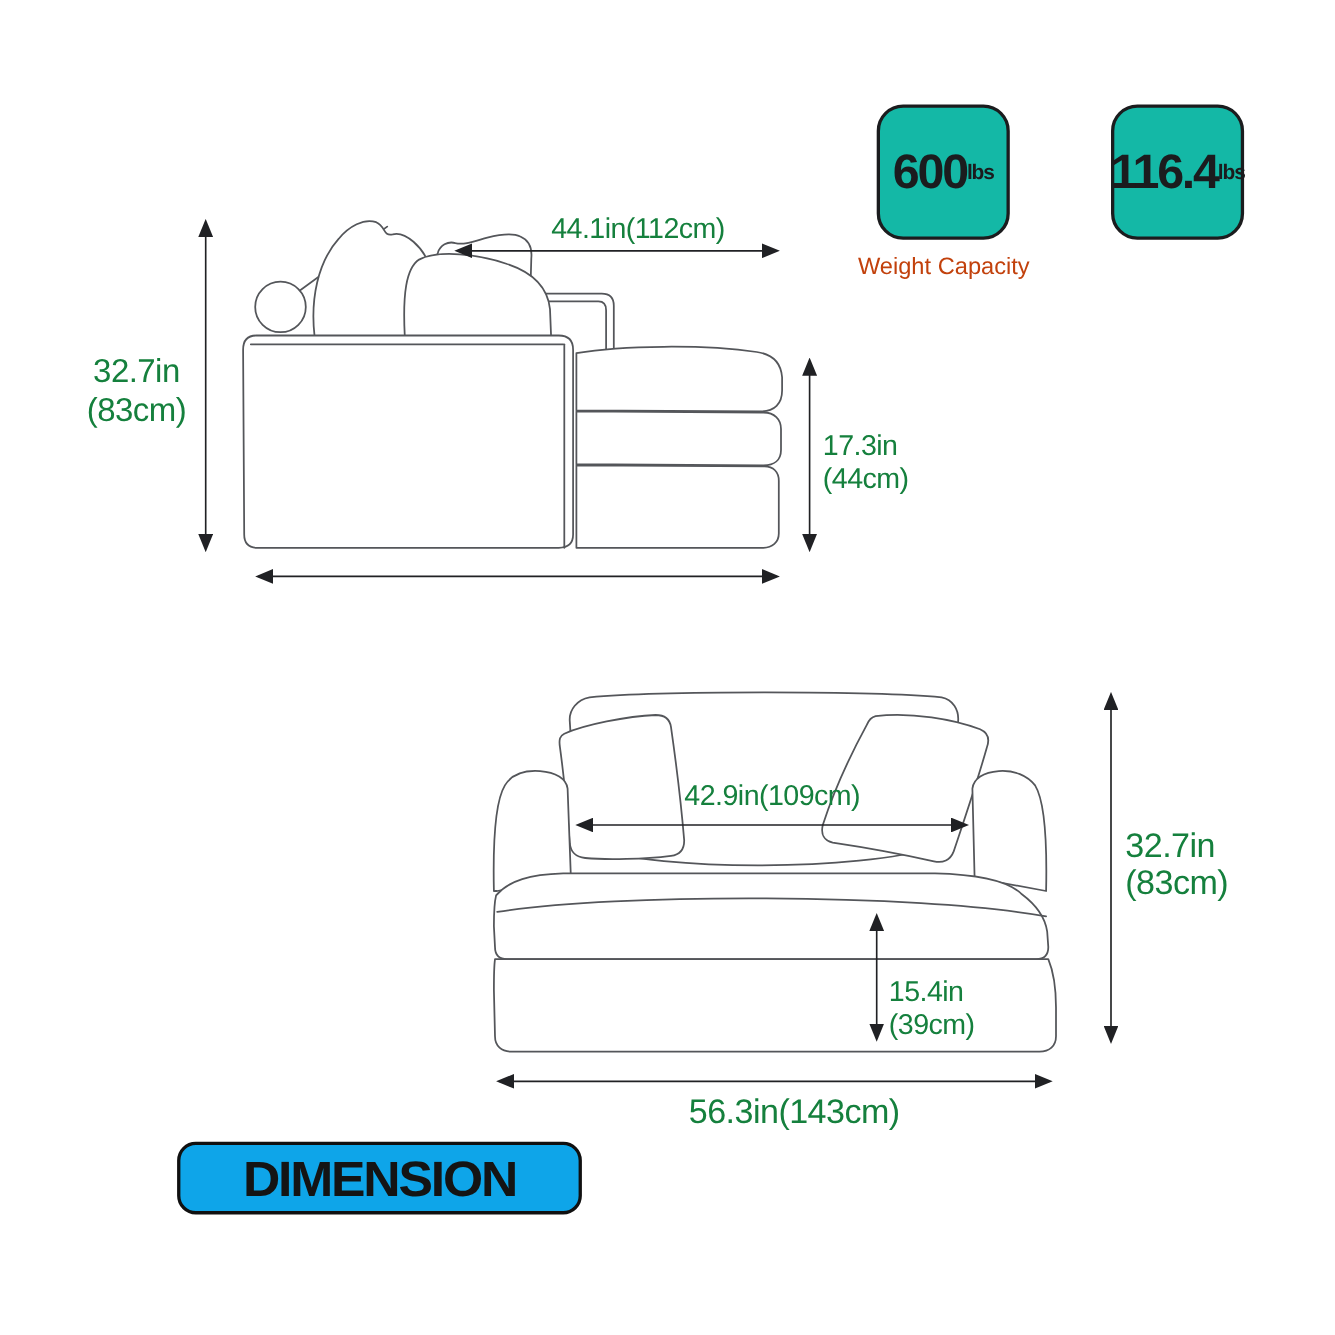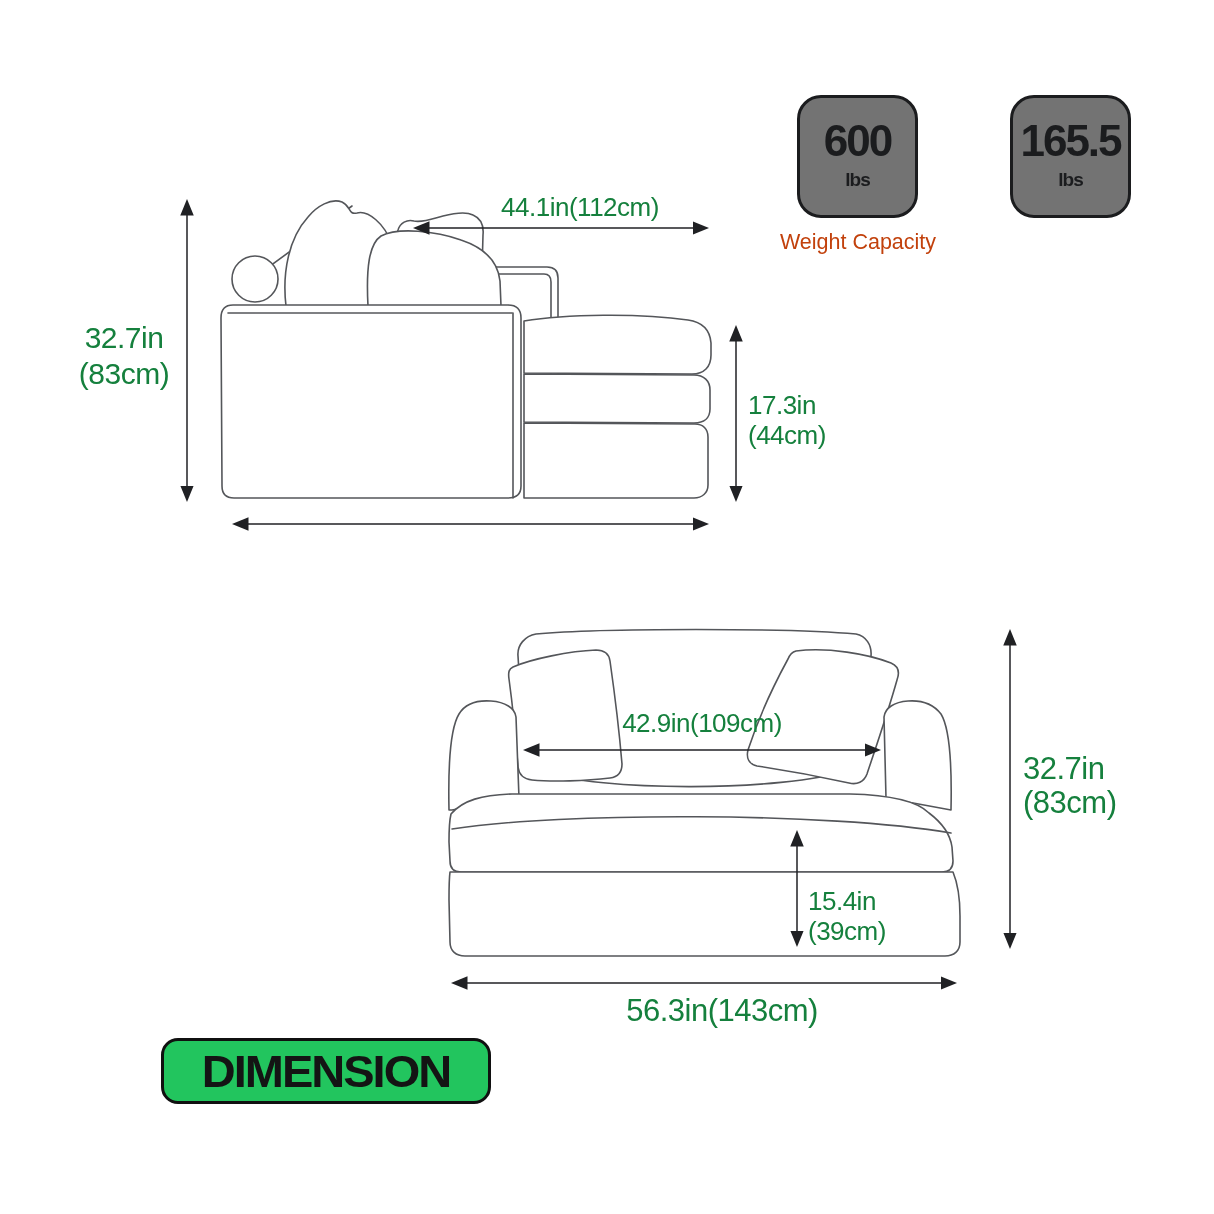--- a/index.html
+++ b/index.html
@@ -11,32 +11,32 @@
   .dim-label{
     position:absolute;color:#15803d;letter-spacing:-0.5px;white-space:nowrap;
   }
   .center{transform:translateX(-50%);text-align:center;}
   .lbl-26{font-size:26px;line-height:30px;}
   .lbl-29{font-size:29px;line-height:35px;}
   .lbl-30{font-size:30px;line-height:36px;}
   .lbl-31{font-size:31px;line-height:34px;}
   .badge{
     position:absolute;width:121px;height:123px;border:3px solid #1b1c1e;border-radius:24px;
-    box-sizing:border-box;display:flex;flex-direction:column;align-items:center;justify-content:center;
-    background:#737373;
+    box-sizing:border-box;display:flex;align-items:center;justify-content:center;
+    background:#14b8a6;
   }
   .badge .val{font-size:44px;font-weight:700;letter-spacing:-2px;color:#1b1c1e;line-height:44px;}
   .badge .unit{font-size:19px;font-weight:700;letter-spacing:-1px;color:#1b1c1e;line-height:30px;margin-top:2px;}
   .badge-caption{
     position:absolute;transform:translateX(-50%);text-align:center;
     font-size:21.5px;line-height:26px;color:#c2410c;width:175px;
   }
   .section-box{
-    position:absolute;left:161px;top:1038px;width:330px;height:66px;box-sizing:border-box;
-    border:3.5px solid #101010;border-radius:17px;background:#22c55e;
+    position:absolute;left:161px;top:1038px;width:368px;height:66px;box-sizing:border-box;
+    border:3.5px solid #101010;border-radius:17px;background:#0ea5e9;
     display:flex;align-items:center;justify-content:center;
   }
   .section-box .txt{
     font-size:47px;font-weight:700;letter-spacing:-2px;color:#141414;
     transform:scaleY(0.96);
   }
 </style>
 </head>
 <body>
 
@@ -132,21 +132,21 @@
 
   <div class="dim-label lbl-31 center" style="left:722px;top:994px;">56.3in(143cm)</div>
 
   <div class="badge" style="left:797px;top:95px;">
     <div class="val">600</div>
     <div class="unit">lbs</div>
   </div>
   <div class="badge-caption" style="left:858px;top:229px;">Weight Capacity</div>
 
   <div class="badge" style="left:1010px;top:95px;">
-    <div class="val">165.5</div>
+    <div class="val">116.4</div>
     <div class="unit">lbs</div>
   </div>
 
   <div class="section-box">
     <span class="txt">DIMENSION</span>
   </div>
 
 </div>
 
 </body></html>

